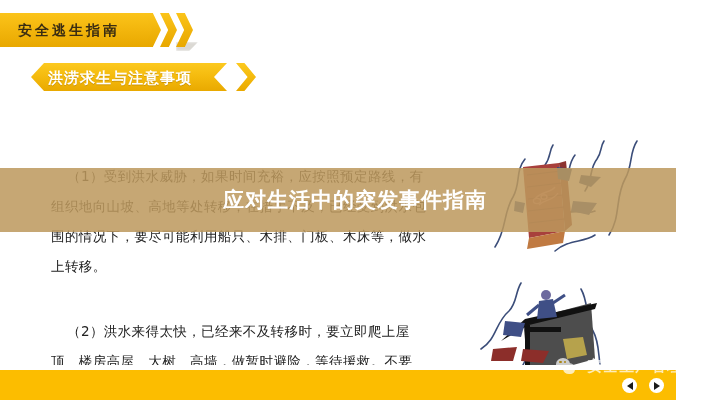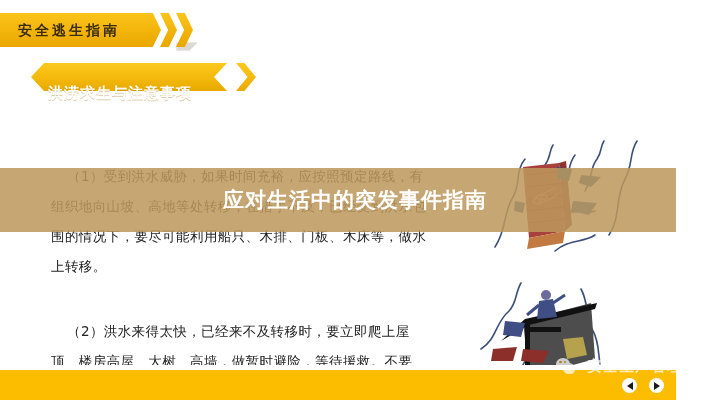--- a/index.html
+++ b/index.html
@@ -95,21 +95,21 @@
     left: 0;
     top: 0;
     width: 196px;
     height: 28px;
     background: linear-gradient(180deg, #fcc91f 0%, #f4ba0d 50%, #e9a900 100%);
     clip-path: polygon(13px 0, 196px 0, 183px 50%, 196px 100%, 13px 100%, 0 50%);
   }
   .subtitle-text {
     position: absolute;
     left: 17px;
-    top: 16px;
+    top: 1px;
     height: 28px;
     line-height: 28px;
     font-size: 15px;
     font-weight: bold;
     color: #ffffff;
     letter-spacing: 1px;
     white-space: nowrap;
     text-shadow: 0 1px 0 rgba(150,100,0,0.35);
   }
   .subtitle-chev {

